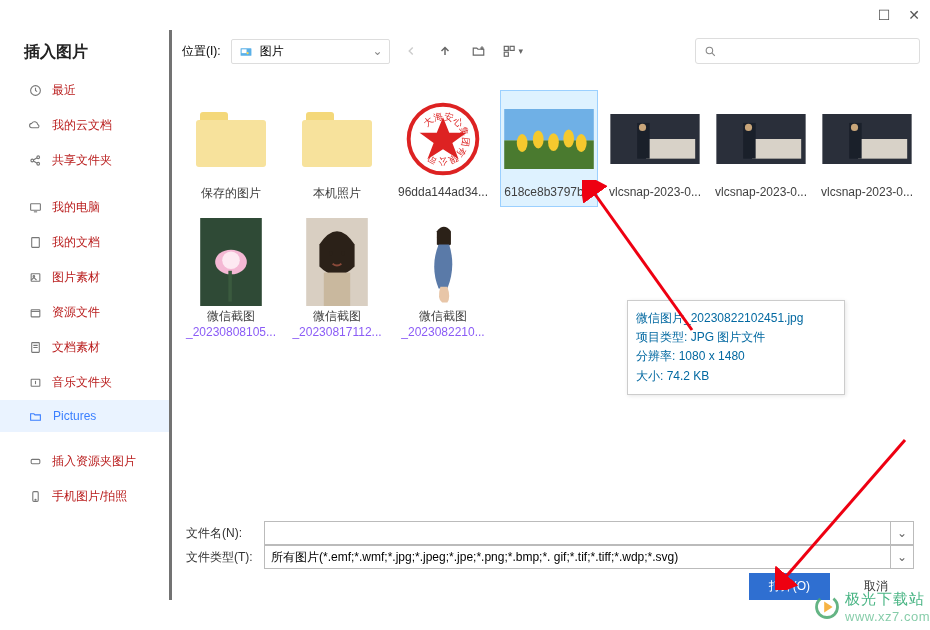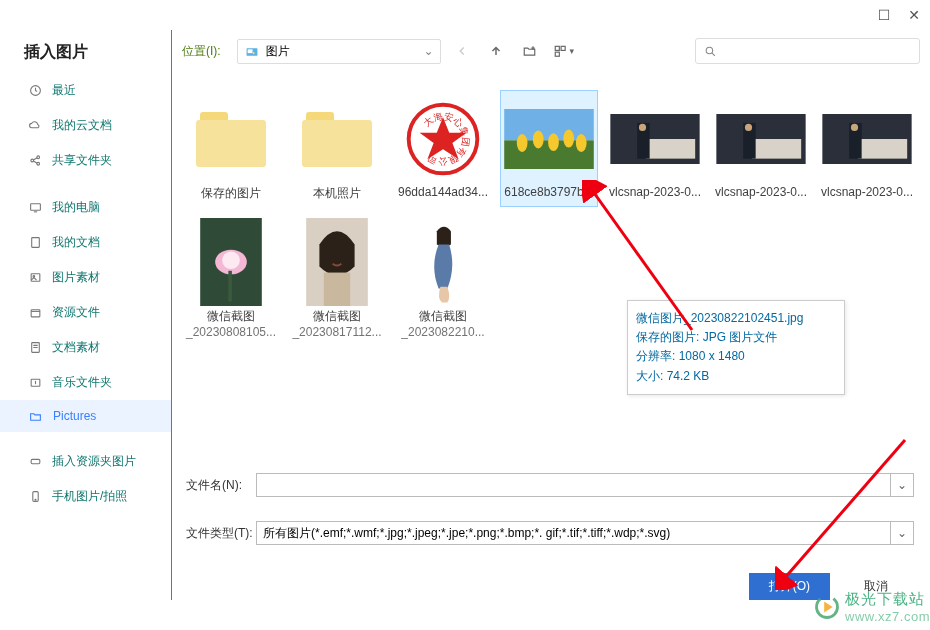--- a/index.html
+++ b/index.html
@@ -1,43 +1,43 @@
 <!DOCTYPE html>
 <html><head>
 <meta charset="utf-8">
 <style>
 * { box-sizing: border-box; margin: 0; padding: 0; font-family: "Microsoft YaHei", sans-serif; font-size: 12px; }
 body { width: 930px; height: 630px; background: #fff; position: relative; overflow: hidden; }
 .titlebar { display: flex; justify-content: flex-end; align-items: center; height: 30px; padding-right: 10px; gap: 18px; }
 .titlebar span { color: #555; cursor: pointer; font-size: 14px; }
 .main { display: flex; height: 570px; }
-.sidebar { width: 172px; border-right: 1px solid #737373; display: flex; flex-direction: column; }
+.sidebar { width: 172px; border-right: 3px solid #737373; display: flex; flex-direction: column; }
 .sidebar-title { font-size: 16px; font-weight: bold; padding: 12px 20px 10px 24px; color: #222; }
-.side-item { display: flex; align-items: center; gap: 10px; padding: 9px 10px 9px 28px; color: #0f766e; cursor: pointer; }
+.side-item { display: flex; align-items: center; gap: 10px; padding: 9px 10px 9px 28px; color: #b91c1c; cursor: pointer; }
 .side-item.active { background: #eaf3ff; color: #3a7fff; gap: 11px; }
 .side-item .ico { width: 14px; height: 14px; display: inline-flex; align-items: center; justify-content: center; color: #777; }
 .side-item.active .ico { color: #3a7fff; }
 .side-sep { height: 12px; }
 .content { flex: 1; display: flex; flex-direction: column; }
 .toolbar { display: flex; align-items: center; height: 42px; padding: 0 10px; gap: 8px; }
-.tb-label { color: #4d7c0f; margin-right: 8px; }
-.tb-select { display: flex; align-items: center; gap: 6px; border: 1px solid #ddd; border-radius: 2px; padding: 3px 6px; width: 204px; background: #fff; cursor: pointer; }
+.tb-label { color: #000000; margin-right: 2px; }
+.tb-select { display: flex; align-items: center; gap: 6px; border: 1px solid #ddd; border-radius: 2px; padding: 3px 6px; width: 159px; background: #fff; cursor: pointer; }
 .tb-select .caret { margin-left: auto; color: #888; }
 .tb-btn { width: 26px; height: 26px; display: flex; align-items: center; justify-content: center; color: #666; cursor: pointer; border-radius: 3px; }
 .tb-btn.disabled { color: #ccc; }
 .searchbox { flex: 1; max-width: 225px; margin-left: auto; border: 1px solid #ddd; border-radius: 3px; height: 26px; display: flex; align-items: center; padding: 0 8px; color: #888; }
 .files { flex: 1; padding: 18px 10px; display: flex; flex-wrap: wrap; align-content: flex-start; gap: 6px 8px; position: relative; }
 .file { width: 98px; display: flex; flex-direction: column; align-items: center; padding: 4px; border: 1px solid transparent; cursor: pointer; }
 .file.selected { background: #def2ff; border-color: #9bd0ff; }
 .thumb { width: 90px; height: 88px; display: flex; align-items: center; justify-content: center; }
 .fname { text-align: center; width: 96px; overflow: hidden; text-overflow: ellipsis; white-space: nowrap; color: #404040; margin-top: 2px; }
-.fname2 { text-align: center; width: 96px; overflow: hidden; text-overflow: ellipsis; white-space: nowrap; color: #737373; }
+.fname2 { text-align: center; width: 96px; overflow: hidden; text-overflow: ellipsis; white-space: nowrap; color: #8b5cf6; }
 .tooltip { position: absolute; left: 455px; top: 228px; width: 218px; background: #fff; border: 1px solid #ccc; padding: 8px 8px; box-shadow: 1px 1px 4px rgba(0,0,0,0.1); color: #0369a1; line-height: 1.6; z-index: 5; }
 .bottom { padding: 6px 16px 0 14px; }
-.row { display: flex; align-items: center; gap: 0; margin-bottom: 24px; }
+.row { display: flex; align-items: center; gap: 8px; margin-bottom: 0; }
 .row label { color: #333; width: 70px; }
 .row .combo { flex: 1; border: 1px solid #bbb; height: 24px; display: flex; align-items: center; padding: 0 6px; }
 .row .combo .dd { margin-left: auto; color: #666; cursor: pointer; border-left: 1px solid #bbb; padding-left: 6px; height: 100%; display: flex; align-items: center; }
 .buttons { display: flex; justify-content: flex-end; gap: 28px; padding-right: 20px; padding-top: 4px; }
 .btn-primary { background: #2f6fd1; color: #fff; padding: 5px 20px; border: none; cursor: pointer; margin-left: 8px; }
 .btn-cancel { background: none; border: none; color: #333; cursor: pointer; padding: 5px 6px; }
 .arrow { position: absolute; z-index: 10; pointer-events: none; }
 .watermark { position: absolute; right: 0px; bottom: 6px; display: flex; align-items: center; gap: 4px; opacity: 0.85; }
 .watermark .txt1 { color: #2aa86f; font-size: 15px; font-weight: 500; letter-spacing: 1px; }
 .watermark .txt2 { color: #72c49b; font-size: 13px; letter-spacing: 0.5px; }
@@ -320,21 +320,21 @@
               <path d="M30 30 Q20 55 30 80 L40 80 Q50 55 42 30 Z" fill="#5a7aa8"></path>
               <path d="M32 78 Q28 92 34 96 L40 96 Q44 90 40 78Z" fill="#e8c6a8"></path>
             </svg>
           </div>
           <div class="fname">微信截图</div>
           <div class="fname2">_2023082210...</div>
         </div>
 
       <div class="tooltip">
         <div>微信图片_20230822102451.jpg</div>
-        <div>保存的图片: JPG 图片文件</div>
+        <div>项目类型: JPG 图片文件</div>
         <div>分辨率: 1080 x 1480</div>
         <div>大小: 74.2 KB</div>
       </div>
     </div>
 
     <div class="bottom">
       <div class="row">
         <label>文件名(N):</label>
         <div class="combo">
             <span></span>

